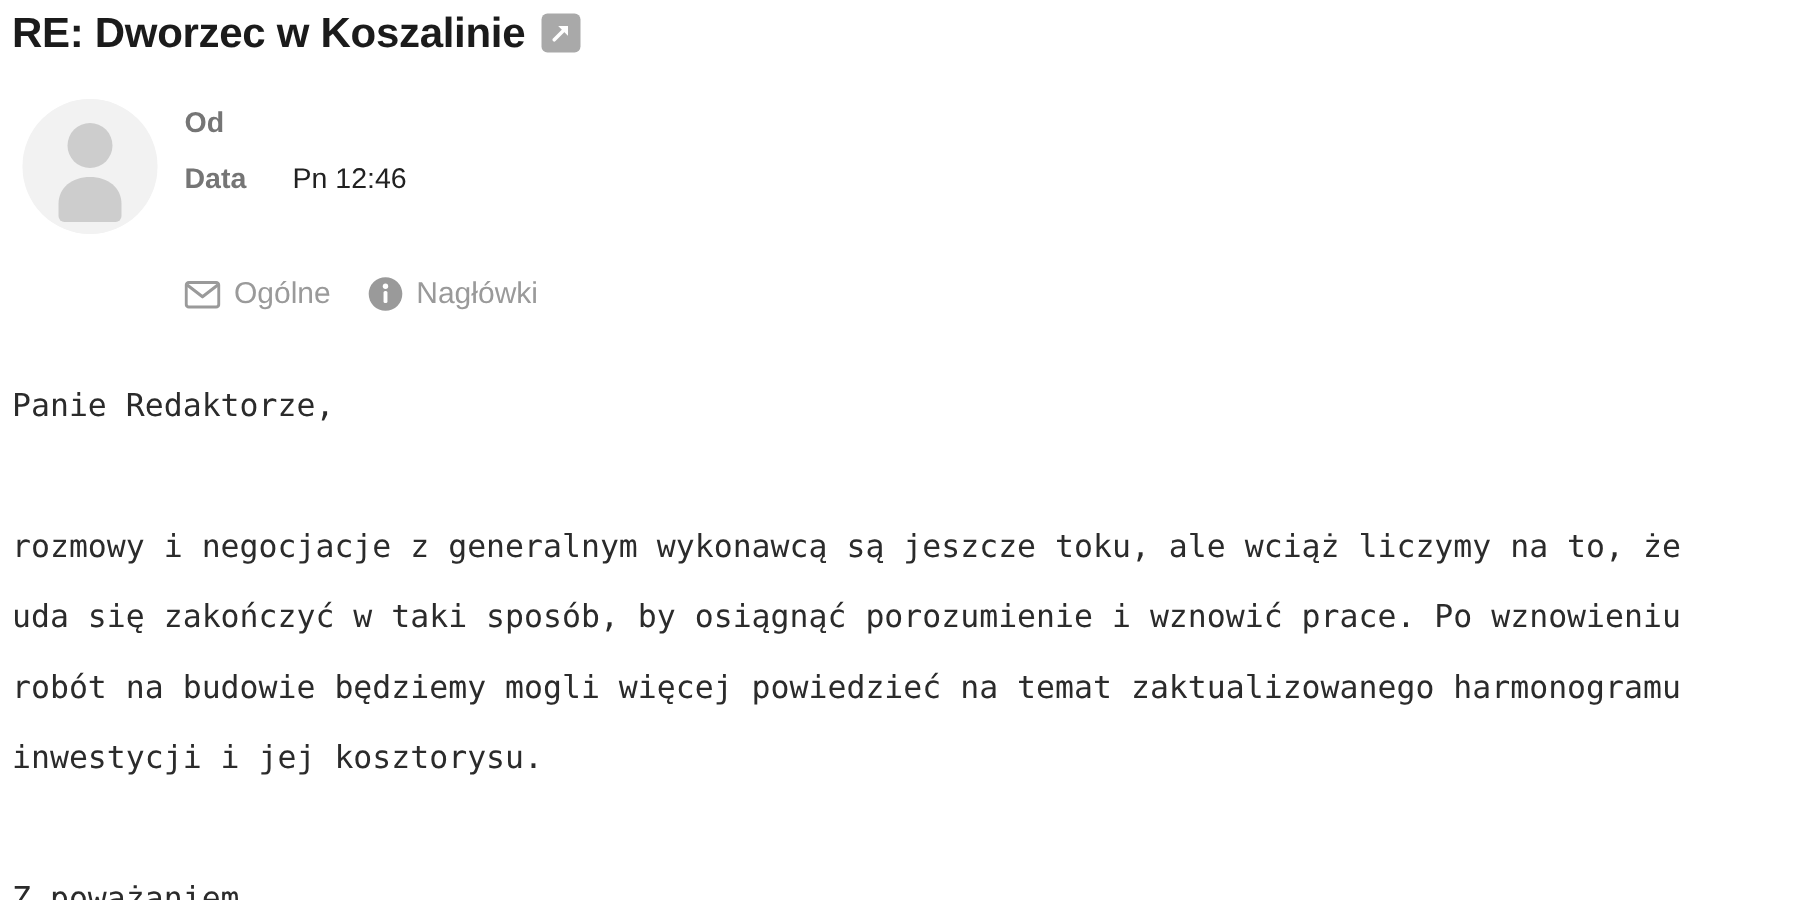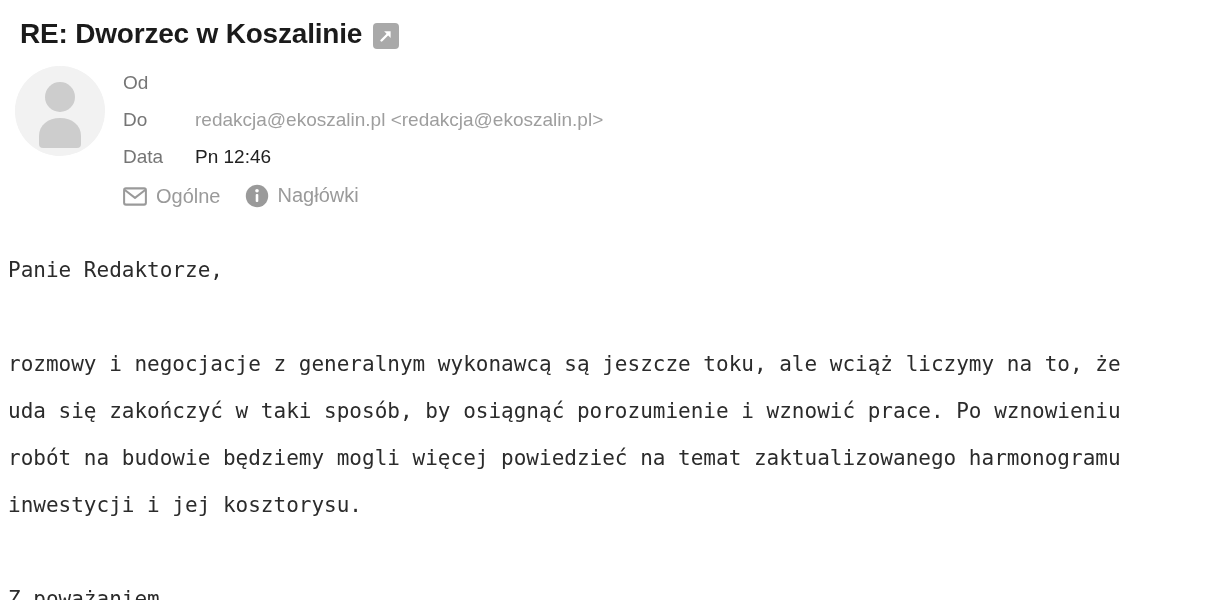--- a/index.html
+++ b/index.html
@@ -11,23 +11,23 @@
     font-family: "Liberation Sans", sans-serif;
     overflow: hidden;
   }
 
   
   .subject-row {
     position: absolute;
     left: 8px;
     top: 6px;
     display: flex;
-    align-items: center;
+    align-items: flex-start;
     gap: 11px;
-    margin: 12px;
+    margin: 0;
   }
   .subject-text {
     font-size: 28px;
     font-weight: 700;
     color: #1b1b1b;
     letter-spacing: -0.2px;
     white-space: nowrap;
   }
   .ext-link {
     width: 26px;
@@ -60,37 +60,38 @@
   .meta-row {
     display: flex;
     align-items: baseline;
     height: 37px;
     font-size: 19px;
     line-height: 37px;
   }
   .meta-label {
     width: 72px;
     flex: 0 0 72px;
-    font-weight: 400;
+    font-weight: 700;
     color: #757575;
   }
   .meta-value { color: #9e9e9e; white-space: nowrap; }
   .meta-value.dark { color: #212121; text-align: center; }
 
   
   .tabs {
     position: absolute;
     left: 123px;
     top: 184px;
     display: flex;
     align-items: center;
     gap: 24px;
   }
   .tab {
     display: flex;
+    align-items: center;
     gap: 9px;
     color: #9a9a9a;
     font-size: 20px;
     cursor: pointer;
     white-space: nowrap;
   }
   .tab .icn { display: inline-flex; align-items: center; }
 
   
   .mail-body {
@@ -126,24 +127,20 @@
       <circle cx="45" cy="31" r="15" fill="#cdcdcd"></circle>
       <path d="M24 78 v-8 c0 -11 9 -18 21 -18 c12 0 21 7 21 18 v8 a4 4 0 0 1 -4 4 h-34 a4 4 0 0 1 -4 -4 z" fill="#cdcdcd"></path>
     </svg>
   </div>
 
   <div class="meta">
     <div class="meta-row">
       <span class="meta-label">Od</span>
     </div>
     <div class="meta-row">
-      <span class="meta-label">Do</span>
-      <span class="meta-value">redakcja@ekoszalin.pl &lt;redakcja@ekoszalin.pl&gt;</span>
-    </div>
-    <div class="meta-row">
       <span class="meta-label">Data</span>
       <span class="meta-value dark">Pn 12:46</span>
     </div>
   </div>
 
   <div class="tabs">
     <div class="tab">
       <span class="icn">
         <svg width="24" height="19" viewBox="0 0 26 20" aria-hidden="true">
           <rect x="1.2" y="1.2" width="23.6" height="17.6" rx="2" fill="none" stroke="#9a9a9a" stroke-width="2.2"></rect>

